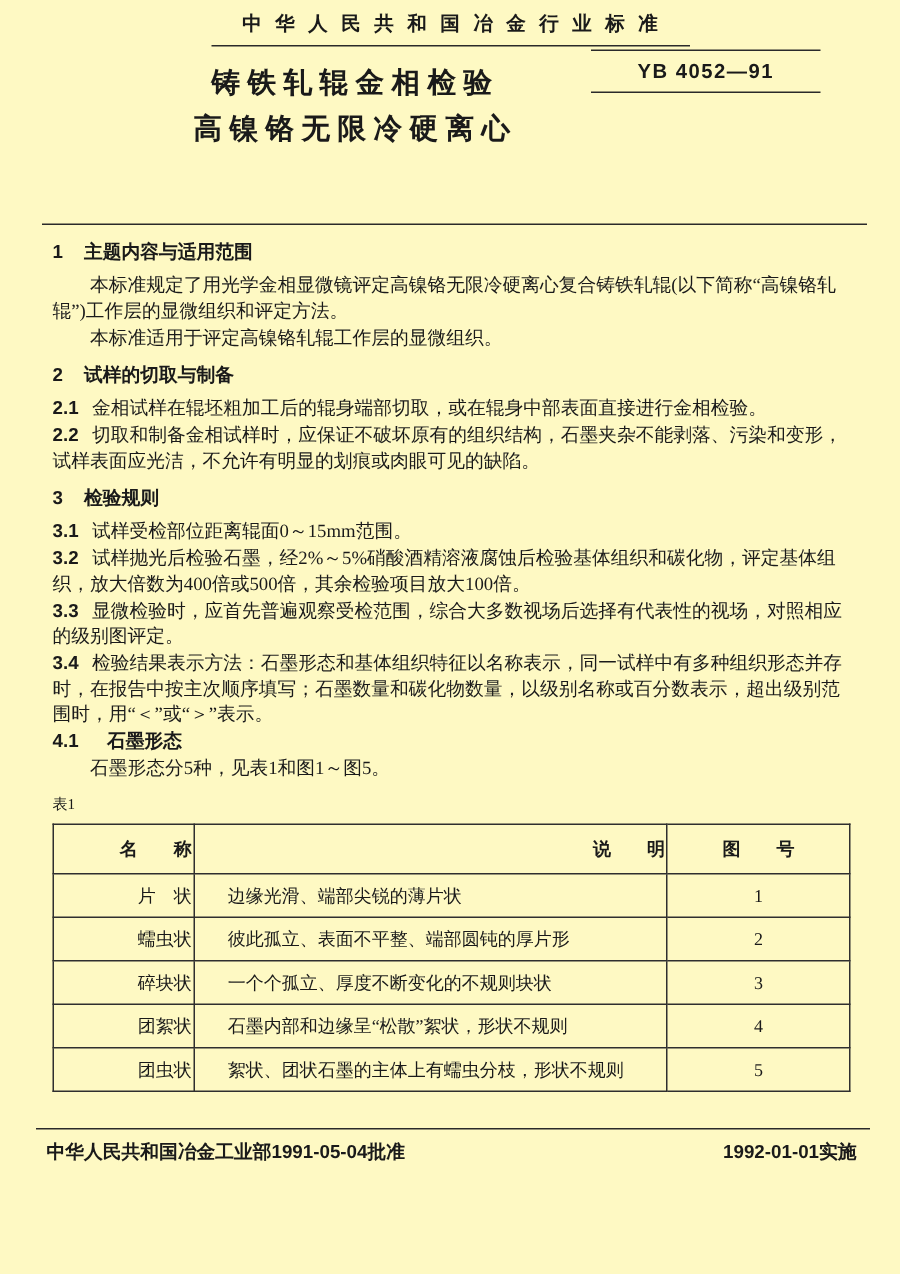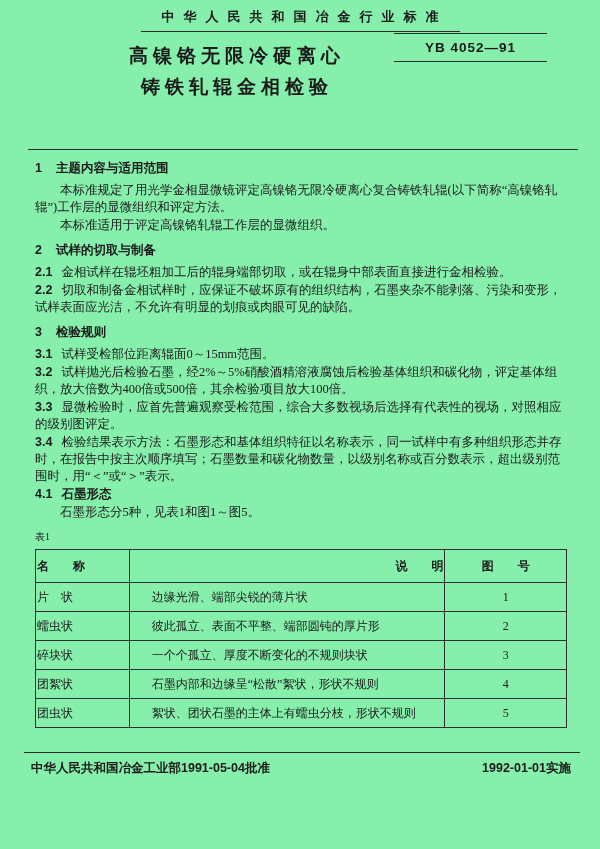--- a/index.html
+++ b/index.html
@@ -1,19 +1,19 @@
 <!DOCTYPE html>
 <html><head>
 <meta charset="utf-8">
 <style>
   html,body{margin:0;padding:0;}
   body{background:#d8d6d1;}
   .page{
     position:relative;width:600px;height:849px;margin:0 auto;
-    background:#86efac;color:#1a1a1a;overflow:hidden;
+    background:#fef9c3;color:#1a1a1a;overflow:hidden;
     font-family:"Liberation Serif","DejaVu Serif",serif;
   }
   
   .hdr{position:absolute;top:7px;left:0;right:0;text-align:center;}
   .hdr span{
     display:inline-block;font-weight:bold;font-size:13px;letter-spacing:9px;
     padding:0 12px 5px 21px;border-bottom:1.6px solid #2a2a2a;
   }
   .title{
     position:absolute;top:40px;left:0;width:474px;text-align:center;
@@ -35,28 +35,28 @@
   }
   .heading.first{margin-top:2px;}
   .heading .hnum{margin-right:14px;}
   .content p{margin:0 0 1px;}
   p.indent{text-indent:2em;}
   p.clause .cnum{
     font-family:"Liberation Sans","DejaVu Sans",sans-serif;
     font-weight:bold;margin-right:9px;
   }
   p.subhead{font-family:"Liberation Sans","DejaVu Sans",sans-serif;font-weight:bold;}
-  p.subhead .cnum{margin-right:9px;}
+  p.subhead .cnum{margin-right:19px;}
   
   .tbl-caption{text-align:left;margin:7px 0 4px;font-size:10px;}
   table.t1{border-collapse:collapse;width:532px;}
   .t1 th,.t1 td{border:1px solid #2f2f2f;font-size:12px;}
   .t1 th{height:30px;font-weight:bold;text-align:right;}
   .t1 td{height:26px;}
-  .t1 .c-name{width:95px;text-align:left;}
+  .t1 .c-name{width:95px;text-align:right;}
   .t1 .c-desc{width:312px;}
   .t1 td.c-desc{padding-left:22px;text-align:left;}
   .t1 .c-fig{width:125px;text-align:center;}
   
   .rule-bottom{position:absolute;top:752px;left:24px;right:20px;border-top:1.6px solid #2a2a2a;}
   .footer{
     position:absolute;top:760px;left:31px;right:29px;
     display:flex;justify-content:space-between;
     font-family:"Liberation Sans","DejaVu Sans",sans-serif;
     font-weight:bold;font-size:12.5px;
@@ -67,22 +67,22 @@
 
 <div class="page">
 
   <div class="hdr">
     <span>中华人民共和国冶金行业标准</span>
   </div>
 
   <div class="stdnum">YB 4052—91</div>
 
   <div class="title">
+    <div>铸铁轧辊金相检验</div>
     <div>高镍铬无限冷硬离心</div>
-    <div>铸铁轧辊金相检验</div>
   </div>
 
   <div class="rule-top"></div>
 
   <div class="content">
 
     <div class="heading first">
       <span class="hnum">1</span><span>主题内容与适用范围</span>
     </div>
     <p class="indent">本标准规定了用光学金相显微镜评定高镍铬无限冷硬离心复合铸铁轧辊(以下简称“高镍铬轧辊”)工作层的显微组织和评定方法。</p>

